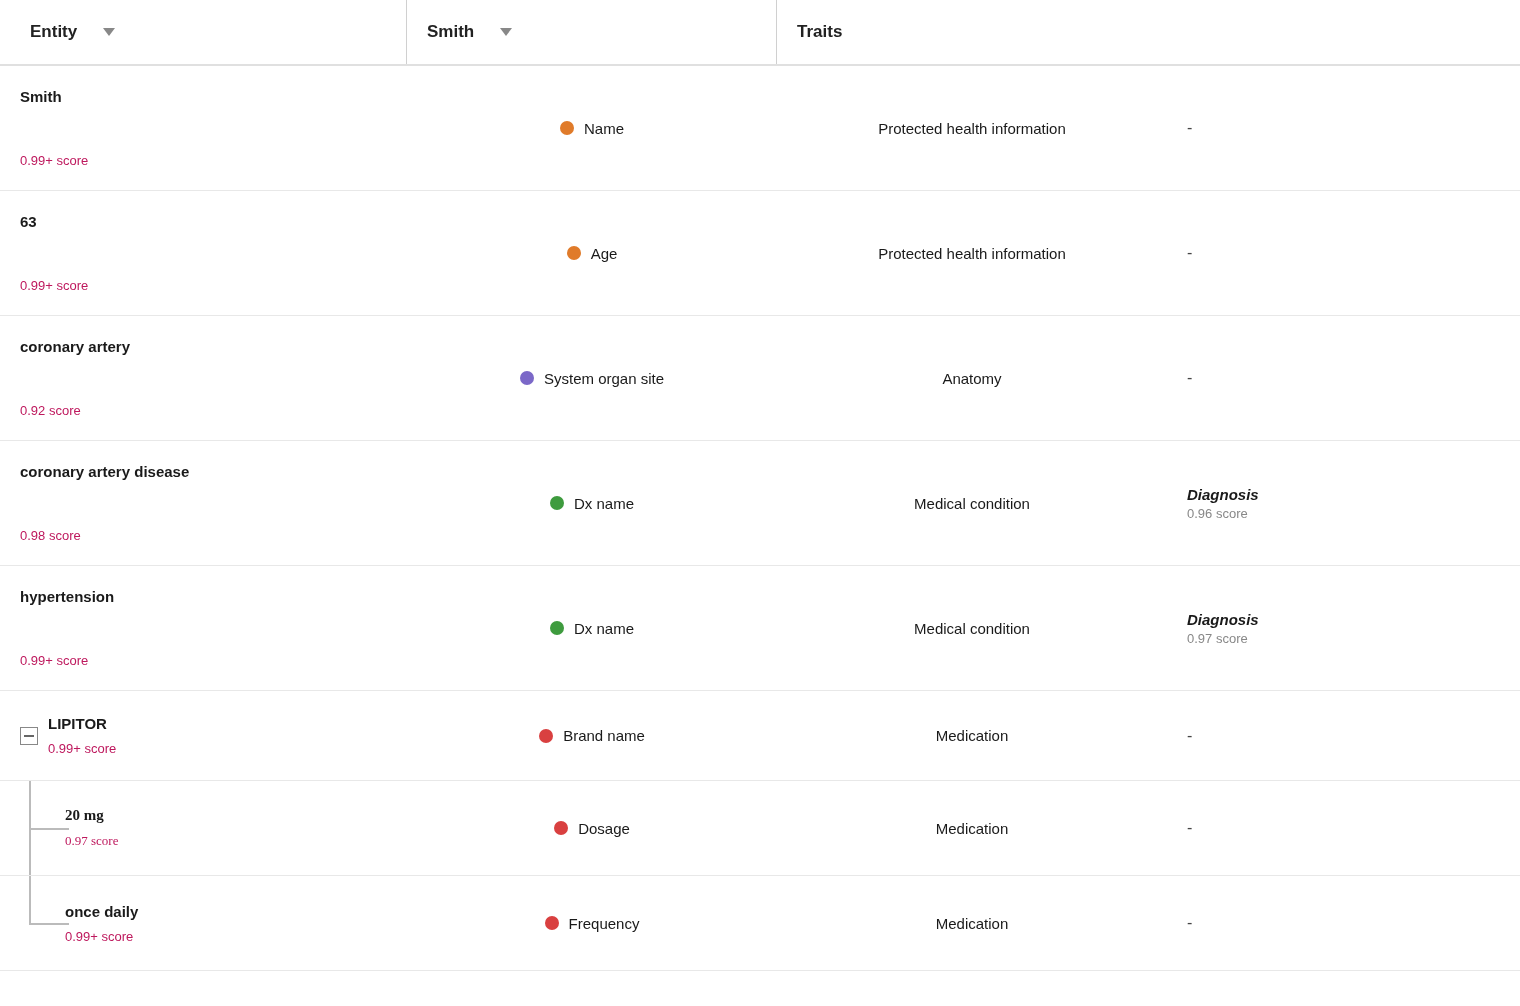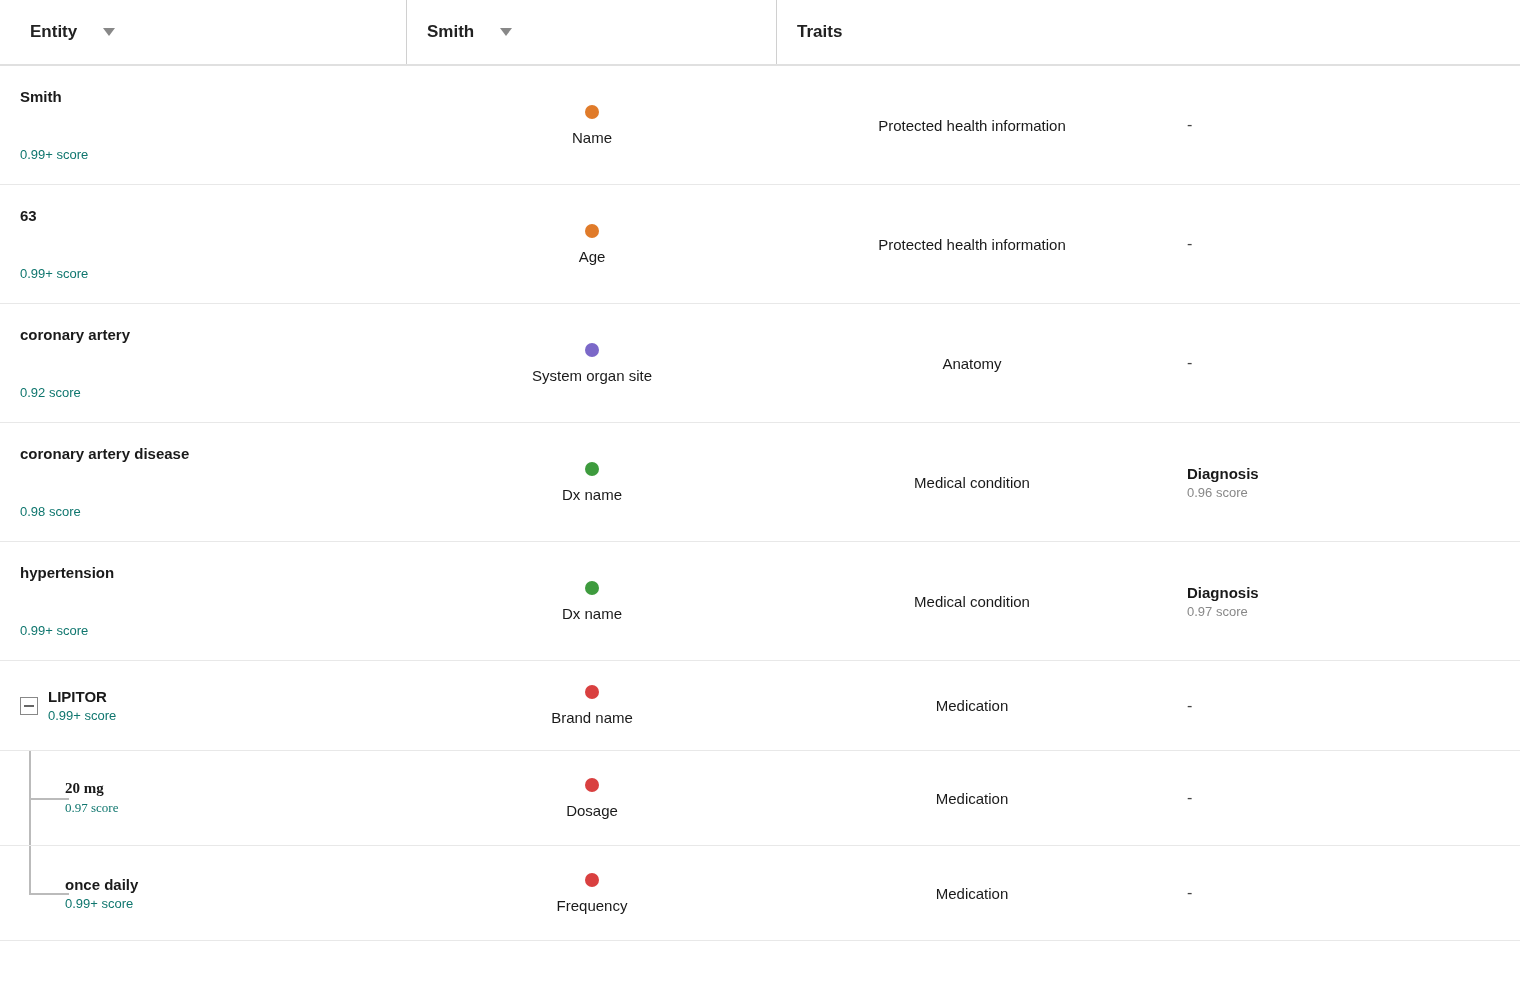--- a/index.html
+++ b/index.html
@@ -74,27 +74,27 @@
     }
 
     .entity-name {
       font-weight: 700;
       font-size: 15px;
       color: #1a1a1a;
     }
 
     .entity-score {
       font-size: 13px;
-      color: #0f766e;
-      margin-top: 3px;
+      color: #be185d;
+      margin-top: 9px;
     }
 
     .type-cell {
       display: flex;
-      flex-direction: column;
+      flex-direction: row;
       align-items: center;
       gap: 10px;
     }
 
     .type-dot {
       width: 14px;
       height: 14px;
       border-radius: 50%;
       flex-shrink: 0;
     }
@@ -119,20 +119,21 @@
 
     .trait-dash {
       font-size: 16px;
       color: #444;
     }
 
     .trait-name {
       font-weight: 600;
       font-size: 15px;
       color: #1a1a1a;
+      font-style: italic;
     }
 
     .trait-score {
       font-size: 13px;
       color: #888;
       margin-top: 3px;
     }
 
     .lipitor-parent-row {
       display: grid;

